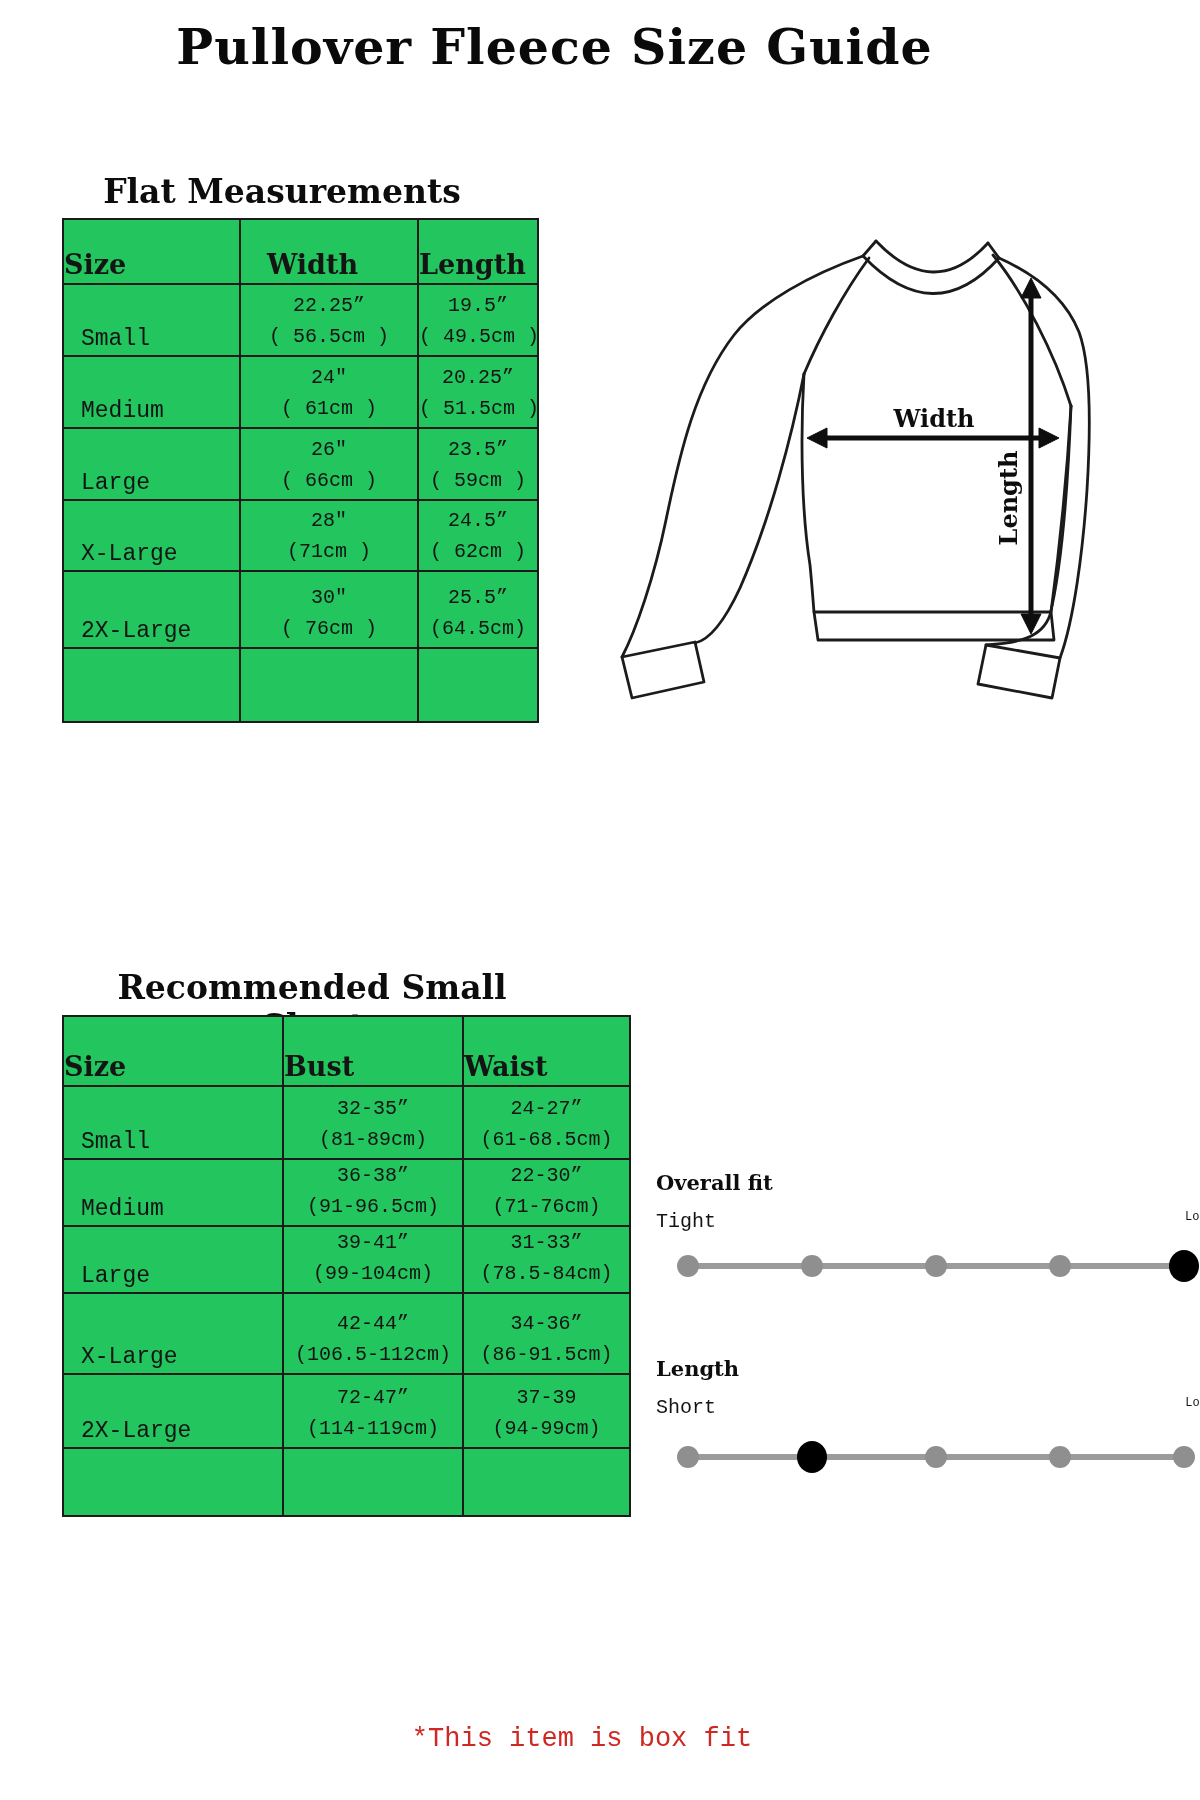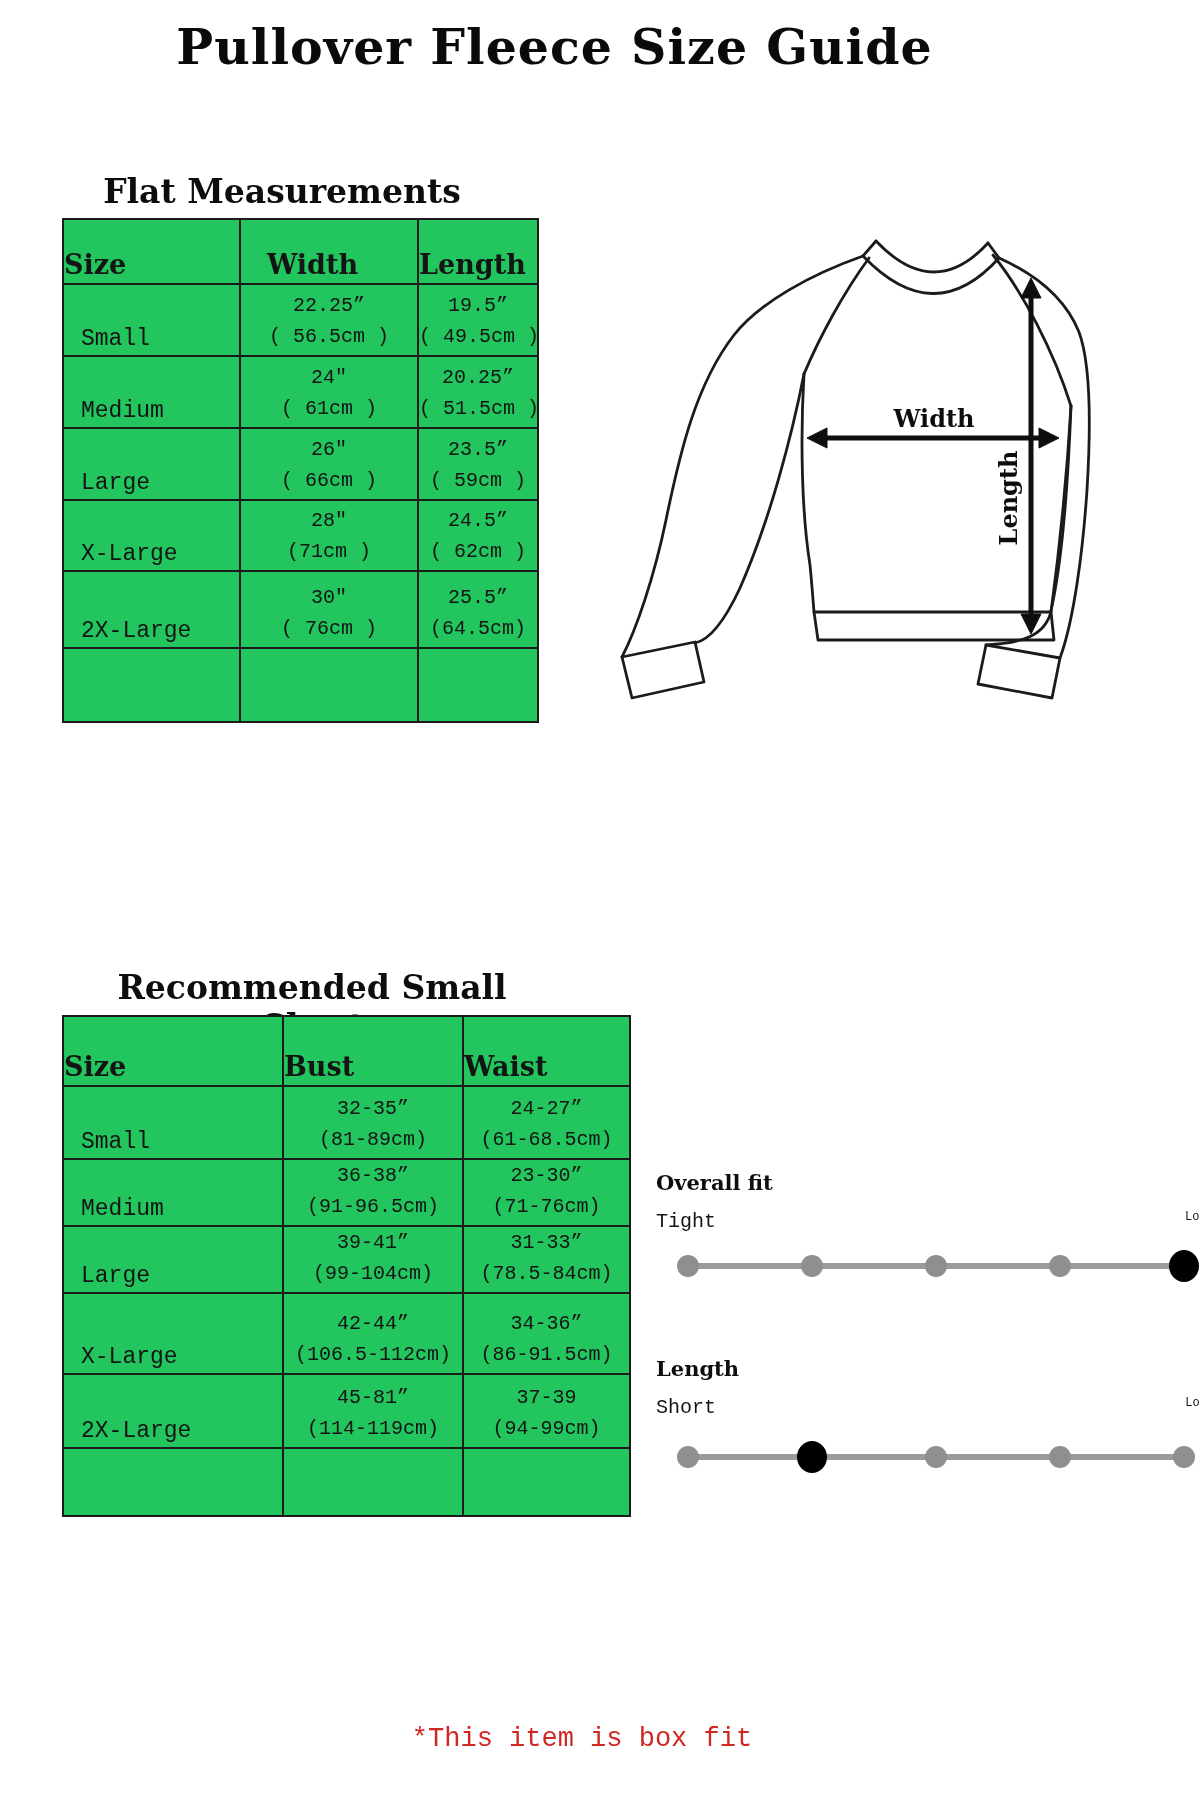--- a/index.html
+++ b/index.html
@@ -248,21 +248,21 @@
             <div class="size-name">Medium</div>
           </td>
       <td>
             <div class="v2">
               <div>36-38”</div>
               <div>(91-96.5cm)</div>
             </div>
           </td>
       <td>
             <div class="v2">
-              <div>23-30”</div>
+              <div>22-30”</div>
               <div>(71-76cm)</div>
             </div>
           </td>
     </tr>
     <tr style="height:66px">
       <td>
             <div class="size-name">Large</div>
           </td>
       <td>
             <div class="v2">
@@ -293,21 +293,21 @@
               <div>(86-91.5cm)</div>
             </div>
           </td>
     </tr>
     <tr style="height:74px">
       <td>
             <div class="size-name">2X-Large</div>
           </td>
       <td>
             <div class="v2">
-              <div>45-81”</div>
+              <div>72-47”</div>
               <div>(114-119cm)</div>
             </div>
           </td>
       <td>
             <div class="v2">
               <div>37-39</div>
               <div>(94-99cm)</div>
             </div>
           </td>
     </tr>

